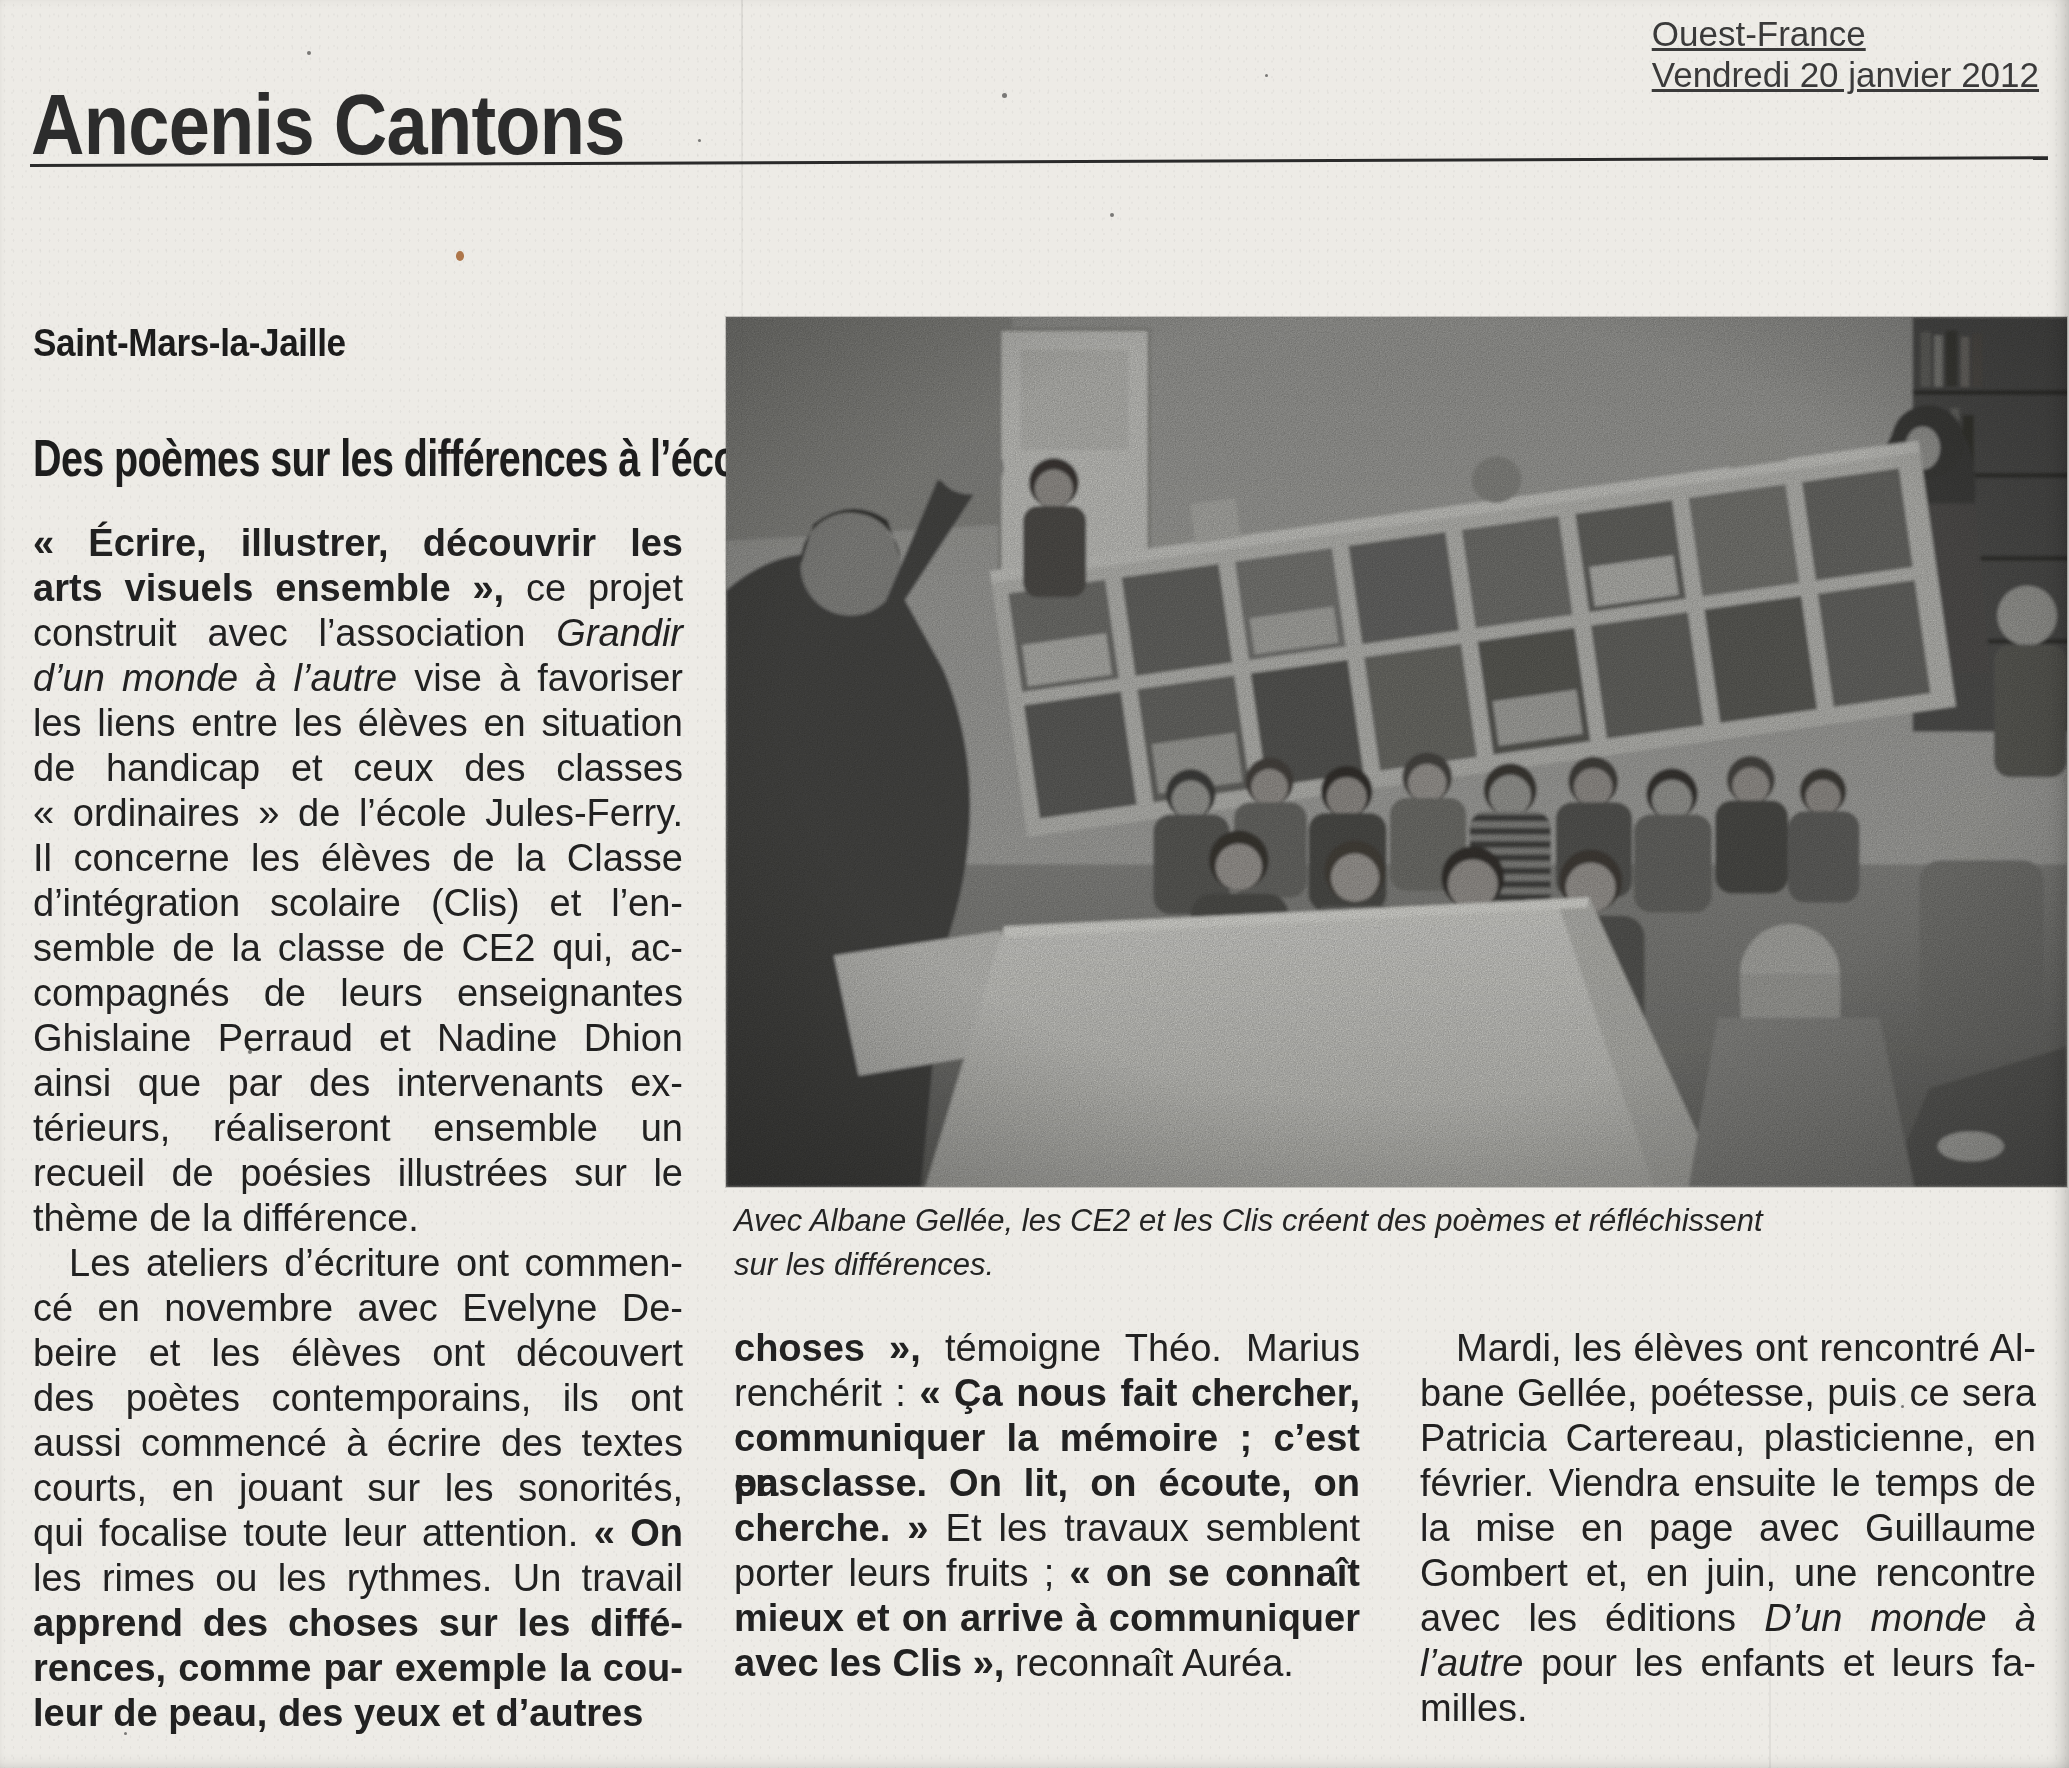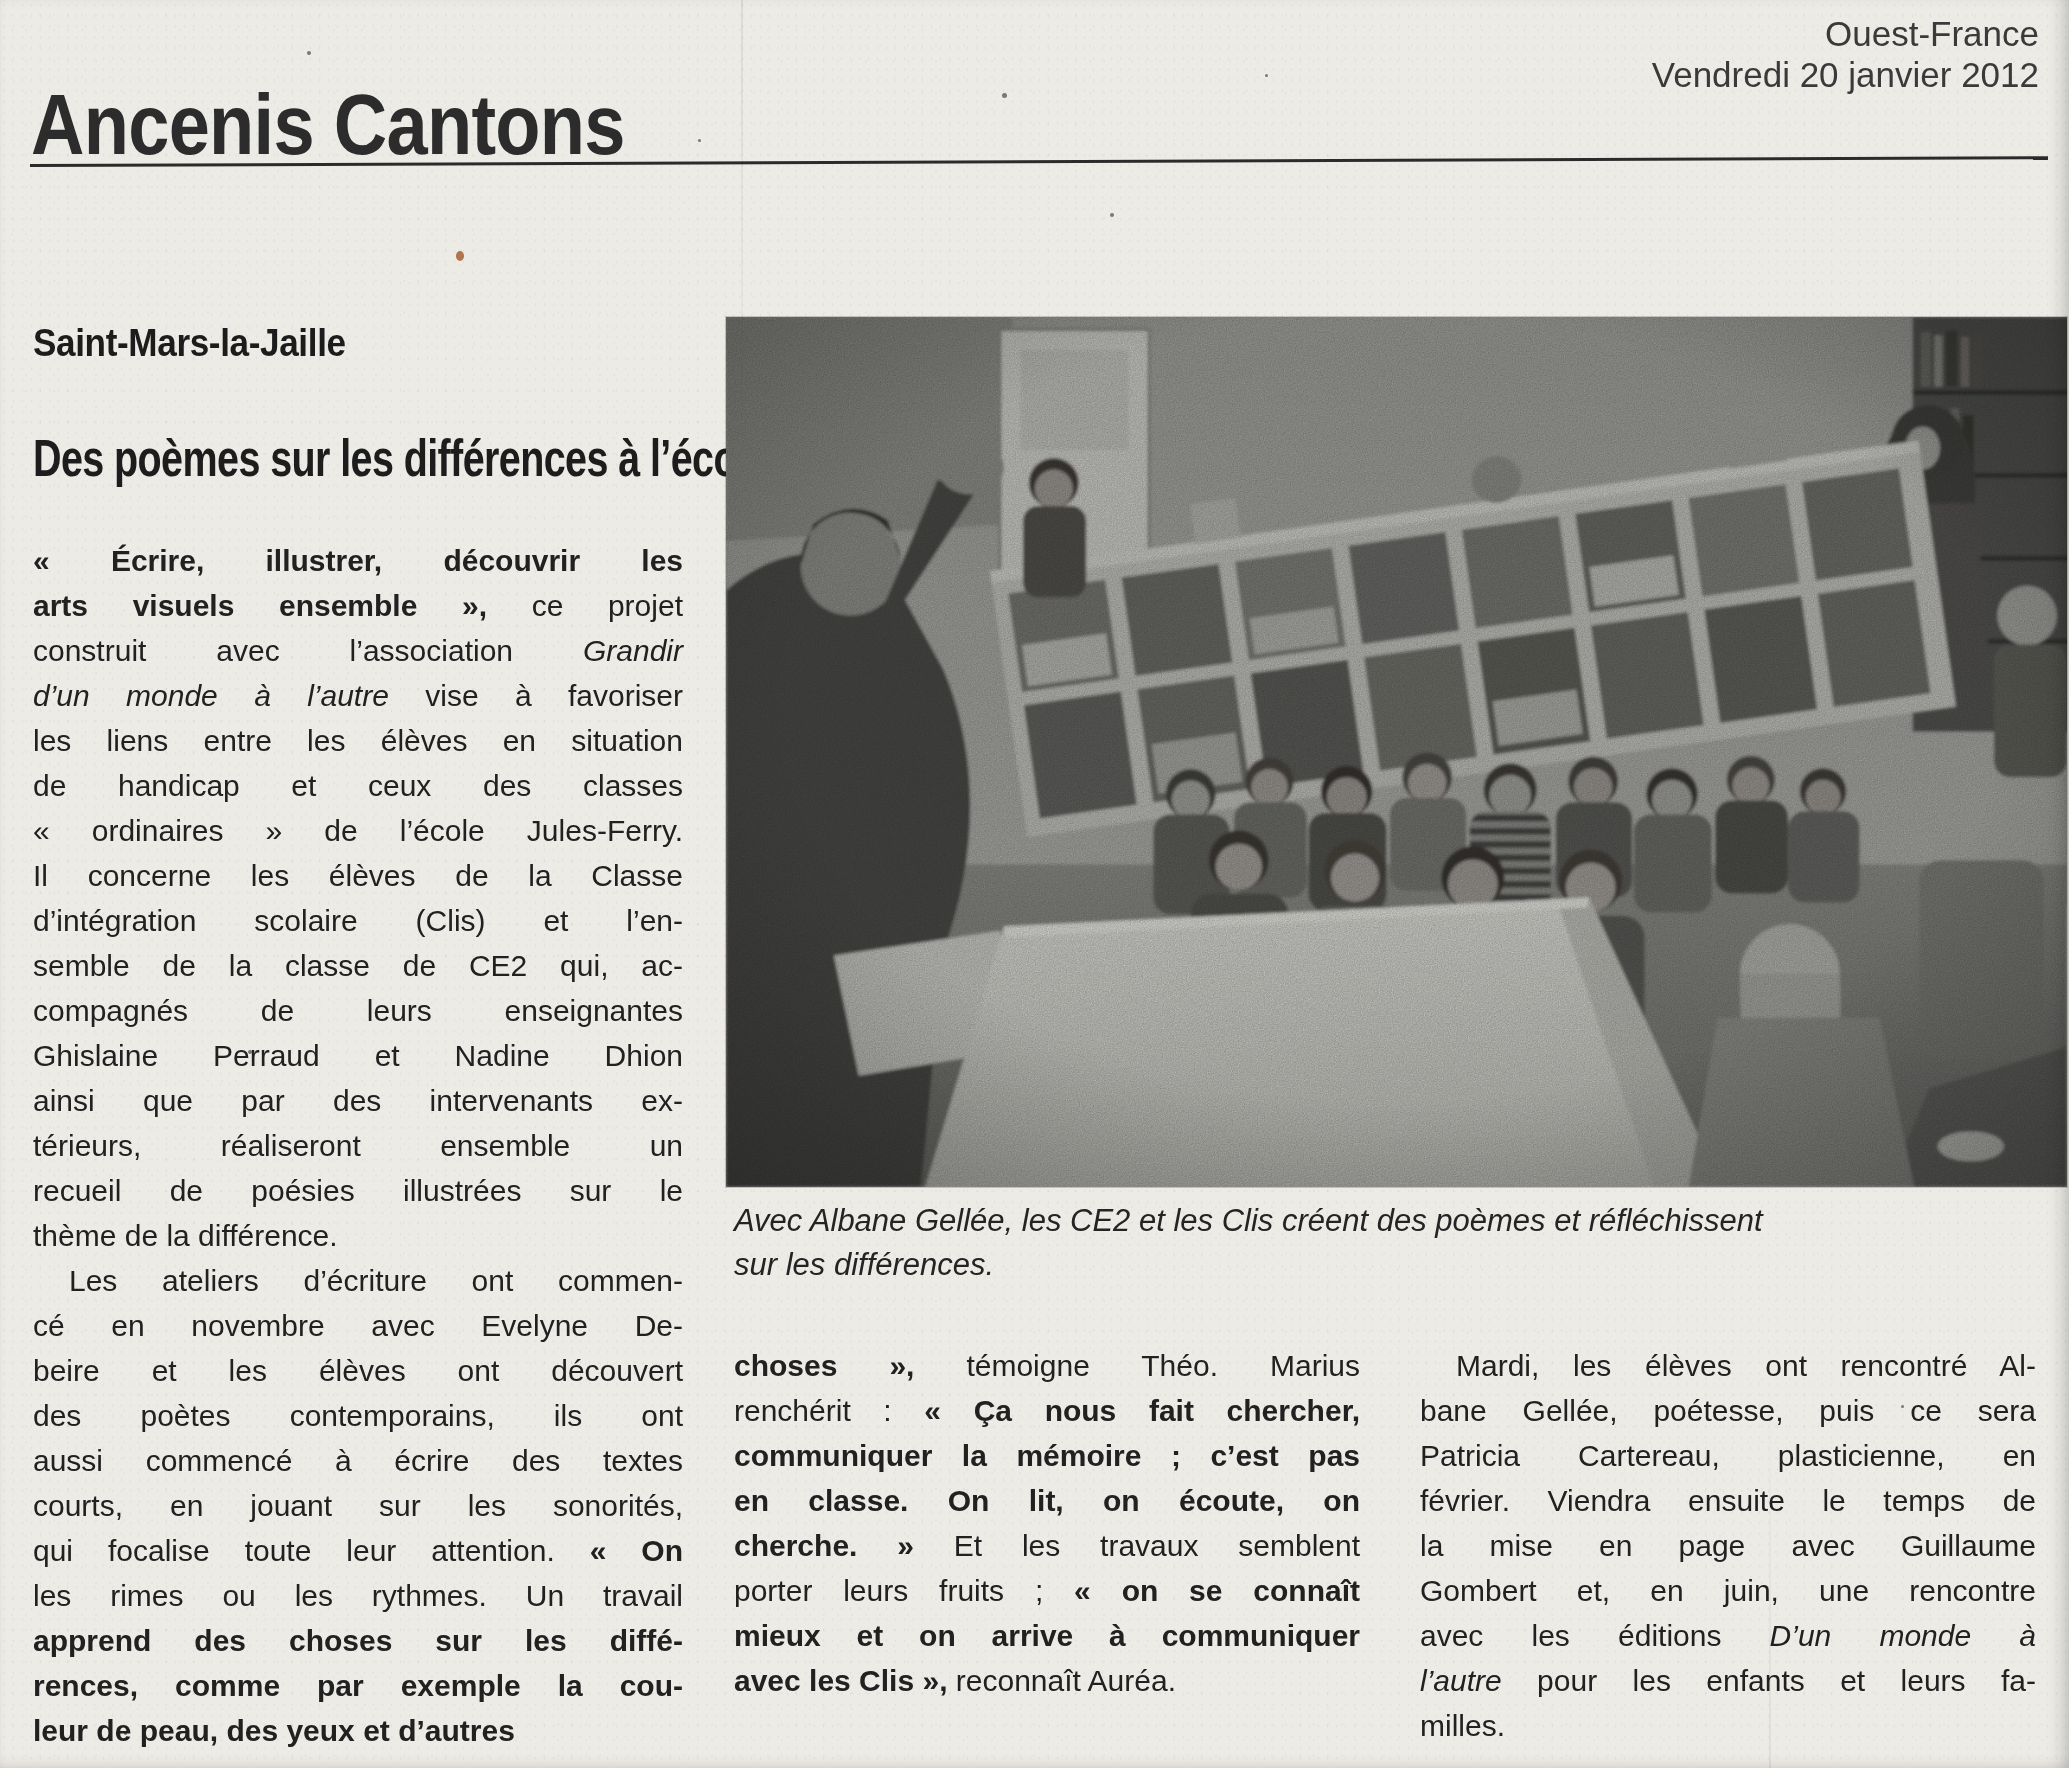--- a/index.html
+++ b/index.html
@@ -18,36 +18,36 @@
     content:'';position:absolute;inset:0;pointer-events:none;
     box-shadow:inset -15px 0 21.5px -13.2px rgba(0,0,0,.28),
                inset 0 -10px 16.5px -11.6px rgba(0,0,0,.16),
                inset 2.5px 0 8.3px -6.6px rgba(0,0,0,.12);
   }
   #masthead{
     position:absolute;left:31px;top:21.5px;font-size:86px;line-height:1.05;
     color:#2c2c2c;letter-spacing:-0.8px;
     transform:scaleX(.86);transform-origin:left top;white-space:nowrap;
   }
-  #edition{position:absolute;right:31px;top:13.2px;text-align:right;
-    font-size:35px;line-height:41px;color:#3a3a3a;}
+  #edition{position:absolute;right:31px;top:13.2px;text-align:left;
+    font-size:35px;line-height:41px;color:#3a3a3a;text-decoration:underline;}
   #rule{position:absolute;left:30px;top:164px;width:2018px;height:3.3px;
     background:#2b2b2b;transform:rotate(-.22deg);transform-origin:left center;}
   #kicker{position:absolute;left:33px;top:321px;font-size:39px;font-weight:700;
     letter-spacing:-0.4px;color:#1c1c1c;transform:scaleX(.9);transform-origin:left top;
     white-space:nowrap;}
   #headline{position:absolute;left:33px;top:385px;font-size:52px;font-weight:700;
     letter-spacing:-0.8px;color:#1d1d1d;transform:scaleX(.76);transform-origin:left top;
     white-space:nowrap;}
   figure#photo{position:absolute;left:726px;top:317px;width:1341px;height:870px;margin:0;
     outline:0.8px solid rgba(0,0,0,.18);}
   figure#photo svg{display:block;width:100%;height:100%;}
   #caption{position:absolute;left:734px;top:1199px;width:1314px;
     font-size:31px;line-height:44px;font-style:italic;color:#242424;}
-  .col{position:absolute;font-size:30px;line-height:45px;color:#212121;margin-top:17px;}
+  .col{position:absolute;font-size:38px;line-height:45px;color:#212121;}
   #col-left{left:33px;top:521px;width:650px;}
   #col-mid{left:734px;top:1326px;width:626px;}
   #col-right{left:1420px;top:1326px;width:616px;}
   .tline{text-align:justify;text-align-last:justify;height:45px;overflow:visible;}
   .tline.end{text-align-last:left;}
   .tline.ind{text-indent:36px;}
   .caption-block .tline{text-align:center;text-align-last:left;height:44px;}
   .rb{font-weight:700;}
   .ri{font-style:italic;}
   .speck{position:absolute;border-radius:50%;background:rgba(25,25,25,.55);pointer-events:none;}

